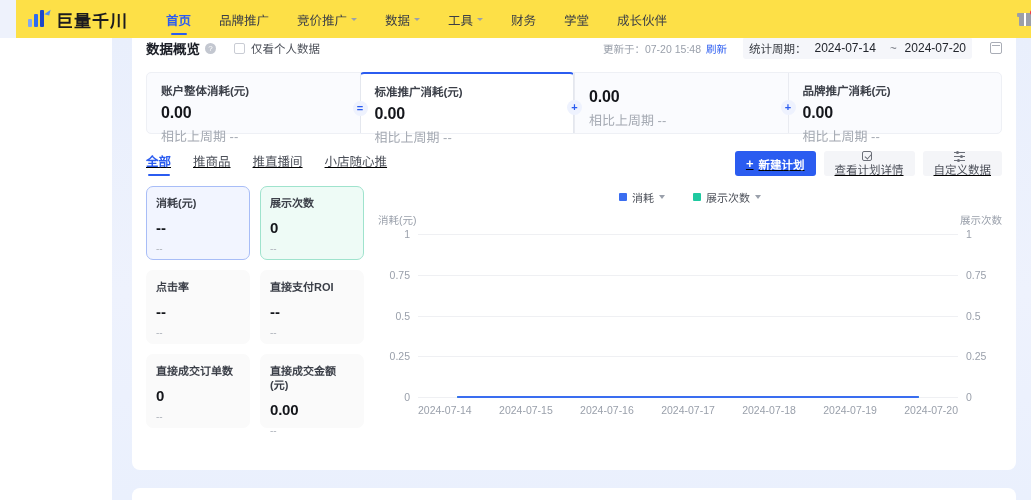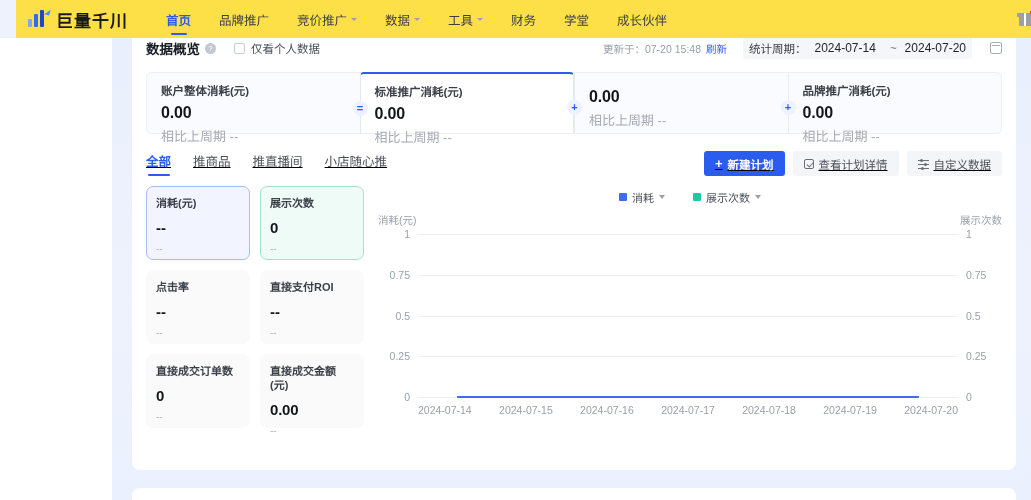--- a/index.html
+++ b/index.html
@@ -189,21 +189,21 @@
     transform: translateX(-50%);
     width: 22px; height: 2.5px; border-radius: 2px; background: #2b5cf0;
   }
   .btns { margin-left: auto; display: flex; align-items: center; }
   .btn {
     display: flex; align-items: center; justify-content: center;
     height: 25px; padding: 0 11px; border-radius: 3px;
     font-size: 11.5px; cursor: pointer; white-space: nowrap;
   }
   .btn-primary { background: #2b5cf0; color: #fff; font-weight: bold; }
-  .btn-ghost { background: #f4f5f8; color: #4b4f58; margin-left: 8px; }
+  .btn-ghost { background: #f4f5f8; color: #4b4f58; margin-left: 8px; flex-direction: column; }
   .btn-ico { margin-right: 5px; display: inline-flex; }
   .ico-plus { font-size: 13px; line-height: 1; }
   .ico-check {
     width: 10px; height: 10px; border: 1.3px solid #6b6f78; border-radius: 2px;
     position: relative;
   }
   .ico-check::after {
     content: ""; position: absolute; top: 1px; left: 3px;
     width: 3px; height: 5px; border: solid #6b6f78;
     border-width: 0 1.3px 1.3px 0; transform: rotate(42deg);

